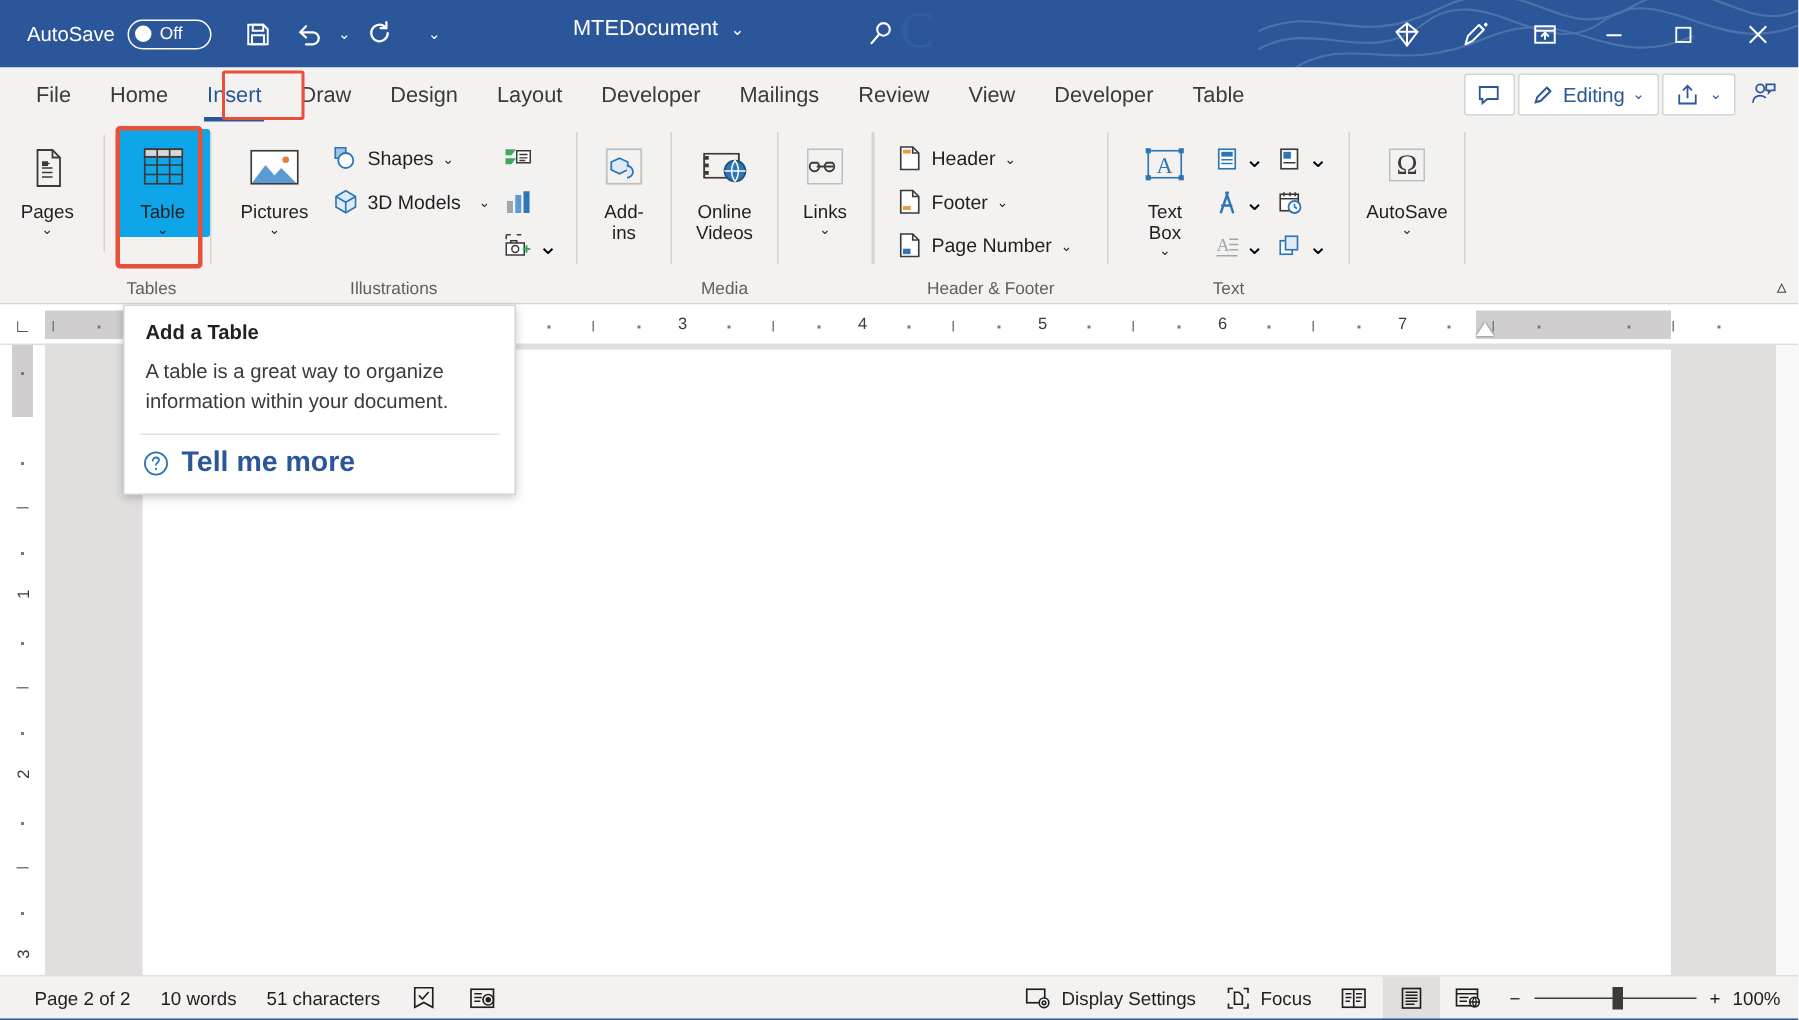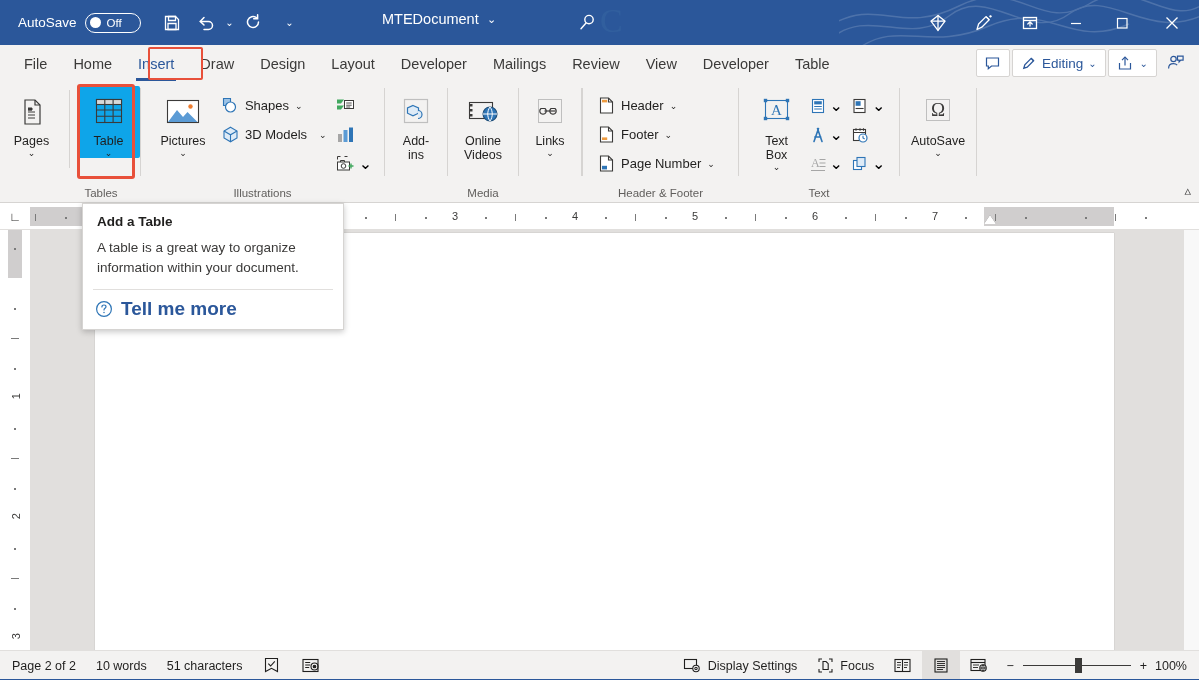--- a/index.html
+++ b/index.html
@@ -723,21 +723,21 @@
       <svg width="18" height="18" viewBox="0 0 18 18" fill="none" stroke="#2e75b6" stroke-width="1.2">
         <circle cx="9" cy="9" r="7.4"></circle>
         <path d="M6.9 7c0-1.2 1-2 2.1-2 1.2 0 2 .8 2 1.8 0 1.5-2 1.5-2 3.1" stroke-linecap="round"></path>
         <circle cx="9" cy="12.6" r=".75" fill="#2e75b6" stroke="none"></circle>
       </svg>
       <span>Tell me more</span>
     </div>
   </div>
 
   <div class="statusbar">
-    <div class="sb-item" style="padding-left:12px">
+    <div class="sb-item" style="padding-left:23px">
       <span>Page 2 of 2</span>
     </div>
     <div class="sb-item">
       <span>10 words</span>
     </div>
     <div class="sb-item">
       <span>51 characters</span>
     </div>
     <div class="sb-item">
       <svg width="19" height="17" viewBox="0 0 19 17" fill="none" stroke="#201f1e" stroke-width="1.1">

